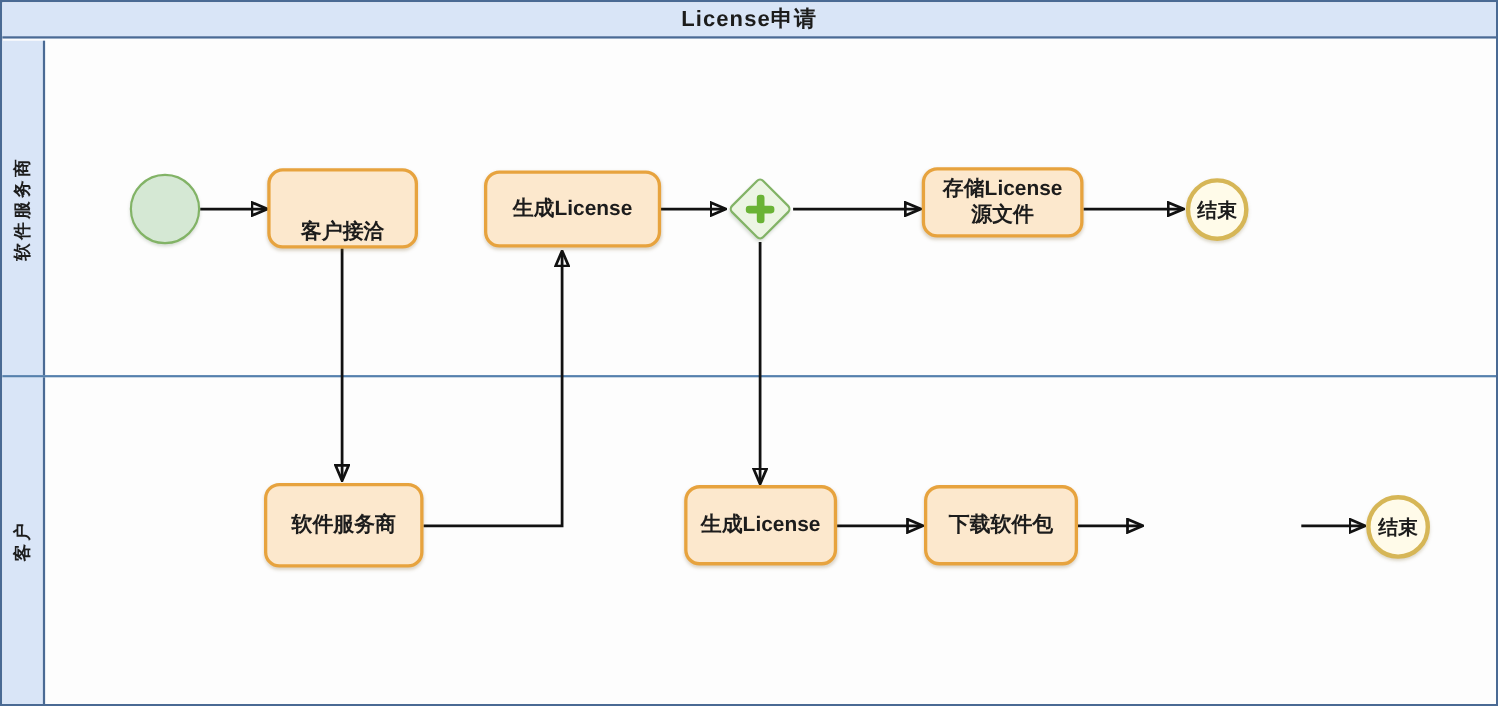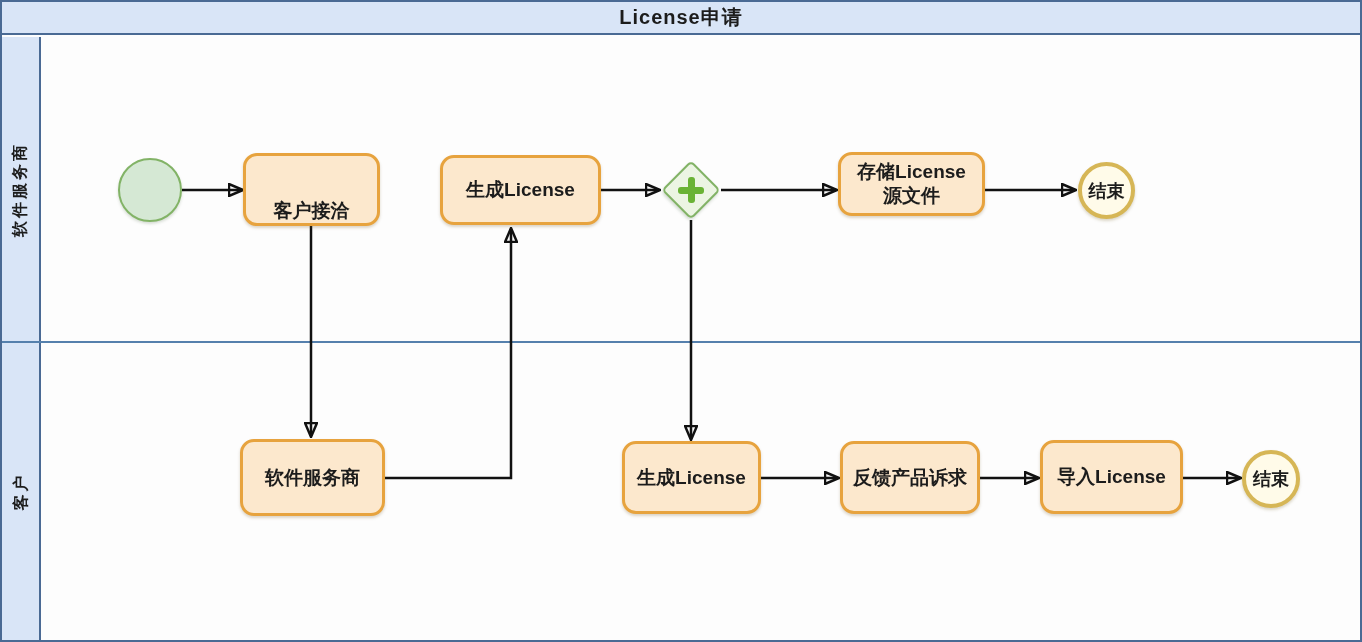--- a/index.html
+++ b/index.html
@@ -141,24 +141,21 @@
 
   <div class="task" style="left:238px;top:437px;width:145px;height:77px;">
     <span>软件服务商</span>
   </div>
 
   <div class="task" style="left:620px;top:439px;width:139px;height:73px;">
     <span>生成License</span>
   </div>
 
   <div class="task" style="left:838px;top:439px;width:140px;height:73px;">
-    <span>反馈产品诉求</span>
+    <span>下载软件包</span>
   </div>
 
-  <div class="task" style="left:1038px;top:438px;width:143px;height:74px;">
-    <span>导入License</span>
-  </div>
 
   <div class="event-end" style="left:1240px;top:448px;width:58px;height:58px;">
     <span>结束</span>
   </div>
 
 </div>
 
 </body></html>

